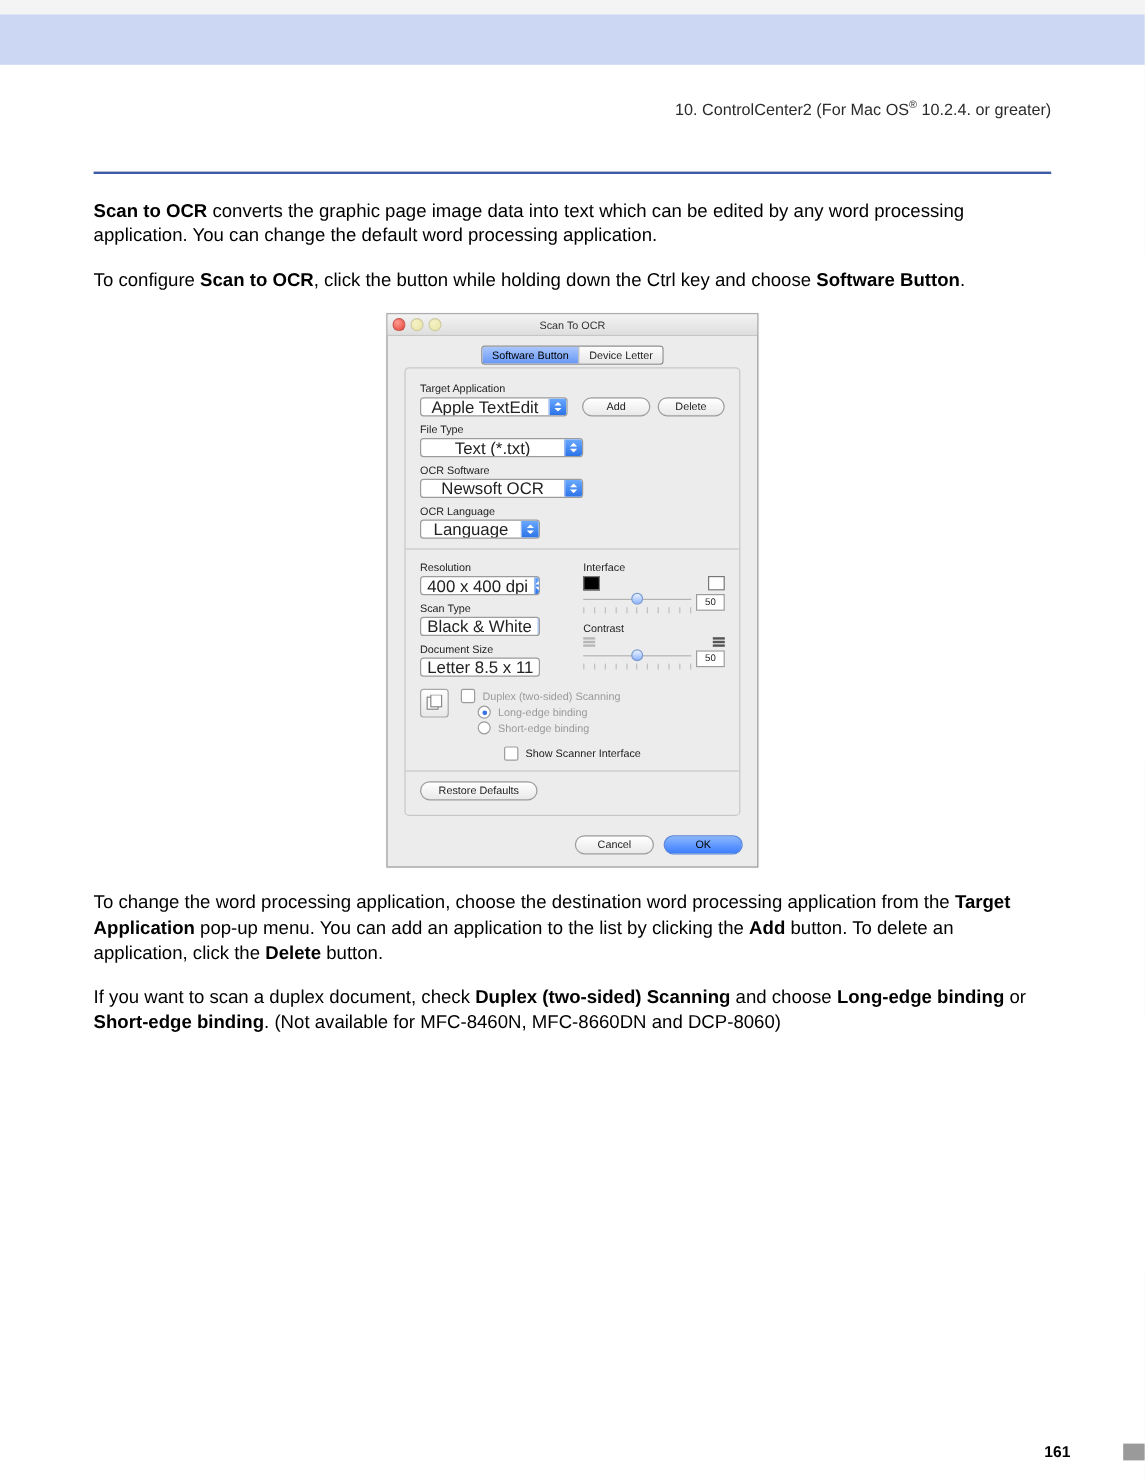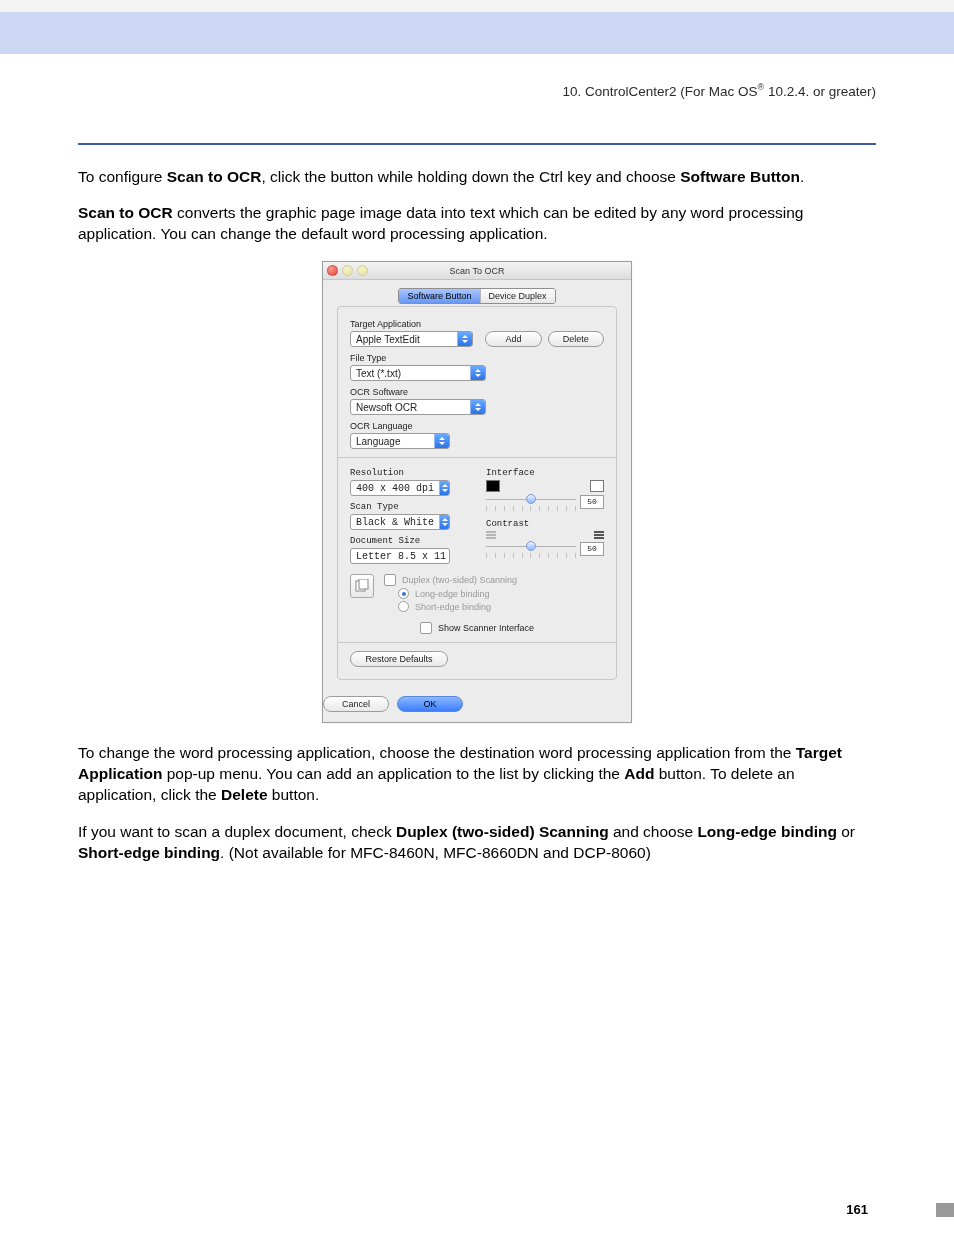--- a/index.html
+++ b/index.html
@@ -120,40 +120,40 @@
     padding:10px 12px 12px 12px;margin-top:-1px;
   }
 
   .label{font-size:9px;margin:2px 0 2px 0;color:#222;}
   .row{display:flex;align-items:center;gap:6px;}
 
   .dropdown{
     height:14px;border:1px solid var(--field-border);border-radius:3px;
     background:#fff;display:flex;align-items:center;overflow:hidden;
   }
-  .dropdown .dd-text{flex:1;padding:0 5px;font-size:10px;white-space:nowrap;}
+  .dropdown .dd-text{flex:1;padding:0 5px;font-size:14px;white-space:nowrap;text-align:center;}
   .dropdown .dd-cap{
     width:14px;height:100%;
     background:linear-gradient(var(--drop-blue-top),var(--drop-blue-bot));
     display:flex;flex-direction:column;justify-content:center;align-items:center;
     border-left:1px solid #96b6ee;
   }
   .dd-cap svg{display:block;}
 
   .pill{
     height:14px;border:1px solid var(--pill-border);border-radius:8px;
     background:linear-gradient(#fff,#e9e9e9);
     padding:0 10px;font-size:9px;display:flex;align-items:center;justify-content:center;
   }
   .pill.primary{
     background:linear-gradient(var(--pill-blue-top),var(--pill-blue-bot));
     border-color:#5a86d8;color:#000;
   }
 
-  .two-col{display:grid;grid-template-columns:1fr 1fr;column-gap:18px;font-family:Liberation Mono, monospace;}
+  .two-col{display:grid;grid-template-columns:1fr 1fr;column-gap:18px;}
 
   .swatch{width:12px;height:10px;background:#000;border:1px solid #777;}
 
   .ticks{display:flex;justify-content:space-between;height:5px;margin:2px 0 0 0;}
   .ticks i{width:1px;height:5px;background:var(--ticks);display:block;}
 
   .slider{
     position:relative;height:10px;margin-top:2px;
   }
   .slider .track{
@@ -178,76 +178,76 @@
     display:inline-block;vertical-align:middle;
   }
   .radio{
     width:9px;height:9px;border:1px solid var(--field-border);border-radius:50%;background:#fff;
     display:inline-flex;align-items:center;justify-content:center;vertical-align:middle;
   }
   .radio.checked::after{content:"";width:4px;height:4px;border-radius:50%;background:#3a73e2;}
   .disabled{color:var(--disabled);}
 
   .dlg-footer{
-    display:flex;gap:8px;padding:6px 12px 10px 0;
+    display:flex;justify-content:flex-end;gap:8px;padding:6px 12px 10px 0;
   }
 
   .duplex-icon{
     width:22px;height:22px;border:1px solid #a8a8a8;background:linear-gradient(#fff,#e8e8e8);
     border-radius:3px;display:flex;align-items:center;justify-content:center;
   }
   .duplex-icon svg{display:block;}
 
   .hr-thin{height:0;border:none;border-top:1px solid #c7c7c7;margin:8px -12px;}
 
   .pagefoot{
-    position:absolute;right:86px;bottom:30px;font-size:13px;font-weight:700;
+    position:absolute;right:62px;bottom:30px;font-size:13px;font-weight:700;
   }
   .thumb-tab{
     position:absolute;right:0;bottom:30px;width:18px;height:14px;background:#9a9a9a;
   }
 </style>
 </head>
 <body>
 
 <div class="sheet">
   <div class="topband"></div>
 
   <div class="content">
 
     <div class="running-head">
       <span>10. ControlCenter2 (For Mac OS</span><sup>®</sup><span> 10.2.4. or greater)</span>
     </div>
 
     <hr class="hr">
 
     <p class="body">
+      <span class="b">Scan to OCR</span><span> converts the graphic page image data into text which can be edited by any word processing application. You can change the default word processing application.</span>
+    </p>
+
+    <p class="body">
       <span>To configure </span><span class="b">Scan to OCR</span><span>, click the button while holding down the Ctrl key and choose </span><span class="b">Software Button</span><span>.</span>
-    </p>
-
-    <p class="body">
-      <span class="b">Scan to OCR</span><span> converts the graphic page image data into text which can be edited by any word processing application. You can change the default word processing application.</span>
     </p>
 
     <div class="dialog-wrap">
       <div class="dialog">
 
         <div class="titlebar">
           <span class="tl-dot close"></span>
           <span class="tl-dot min"></span>
           <span class="tl-dot zoom"></span>
           <span class="title">Scan To OCR</span>
         </div>
 
         <div class="dlg-body">
 
           <div class="tabbar">
             <div class="seg">
               <div class="tab selected">Software Button</div>
-              <div class="tab">Device Duplex</div>
+              <div class="tab">Device Letter</div>
             </div>
           </div>
 
           <div class="group">
 
             <div class="label">Target Application</div>
             <div class="row">
               <div class="dropdown" style="width:134px">
                 <span class="dd-text">Apple TextEdit</span>
                 <span class="dd-cap">

